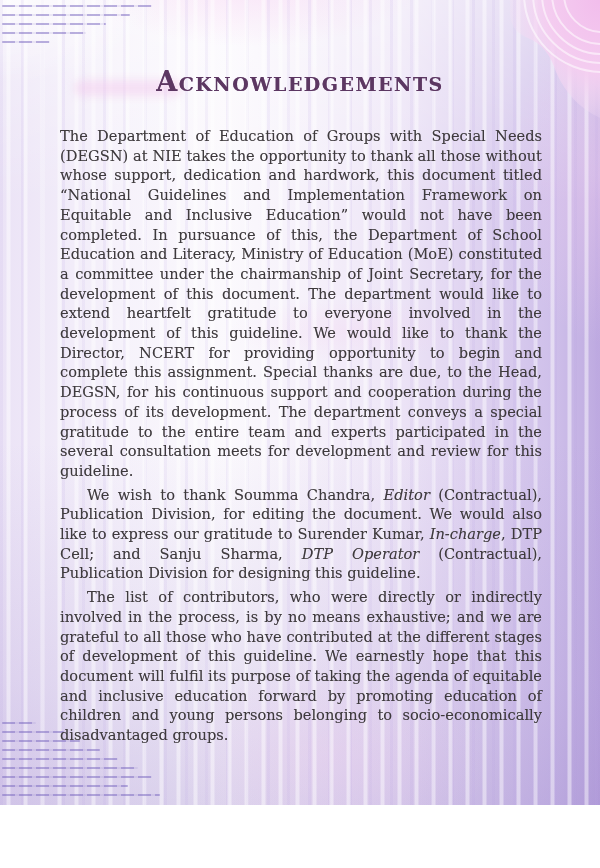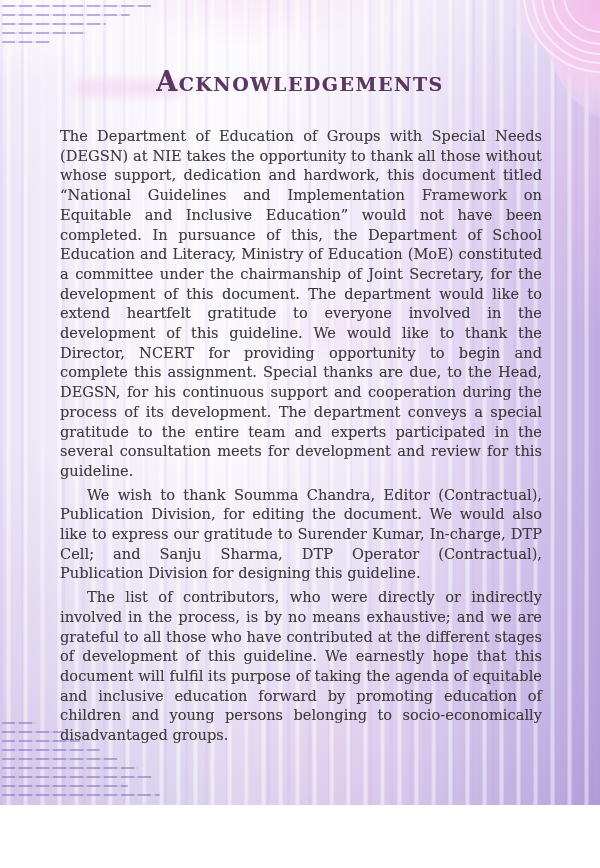--- a/index.html
+++ b/index.html
@@ -122,21 +122,21 @@
     font-size: 14.6px;
     line-height: 19.7px;
     color: #3e3a3d;
     text-shadow: 0 0 0.4px rgba(62,58,61,0.35);
   }
   .body-text p {
     margin: 4px;
     text-align: justify;
   }
   .body-text p.indent { text-indent: 27px; }
-  .it { }
+  .it { font-style: italic; }
 </style>
 </head>
 <body>
 
 <div class="page">
 
   <svg class="corner-swirl" viewBox="0 0 96 132" aria-hidden="true">
     <defs>
       <radialGradient id="pinkGrad" cx="100%" cy="0%" r="110%">
         <stop offset="0%" stop-color="#f2bdec"></stop>

